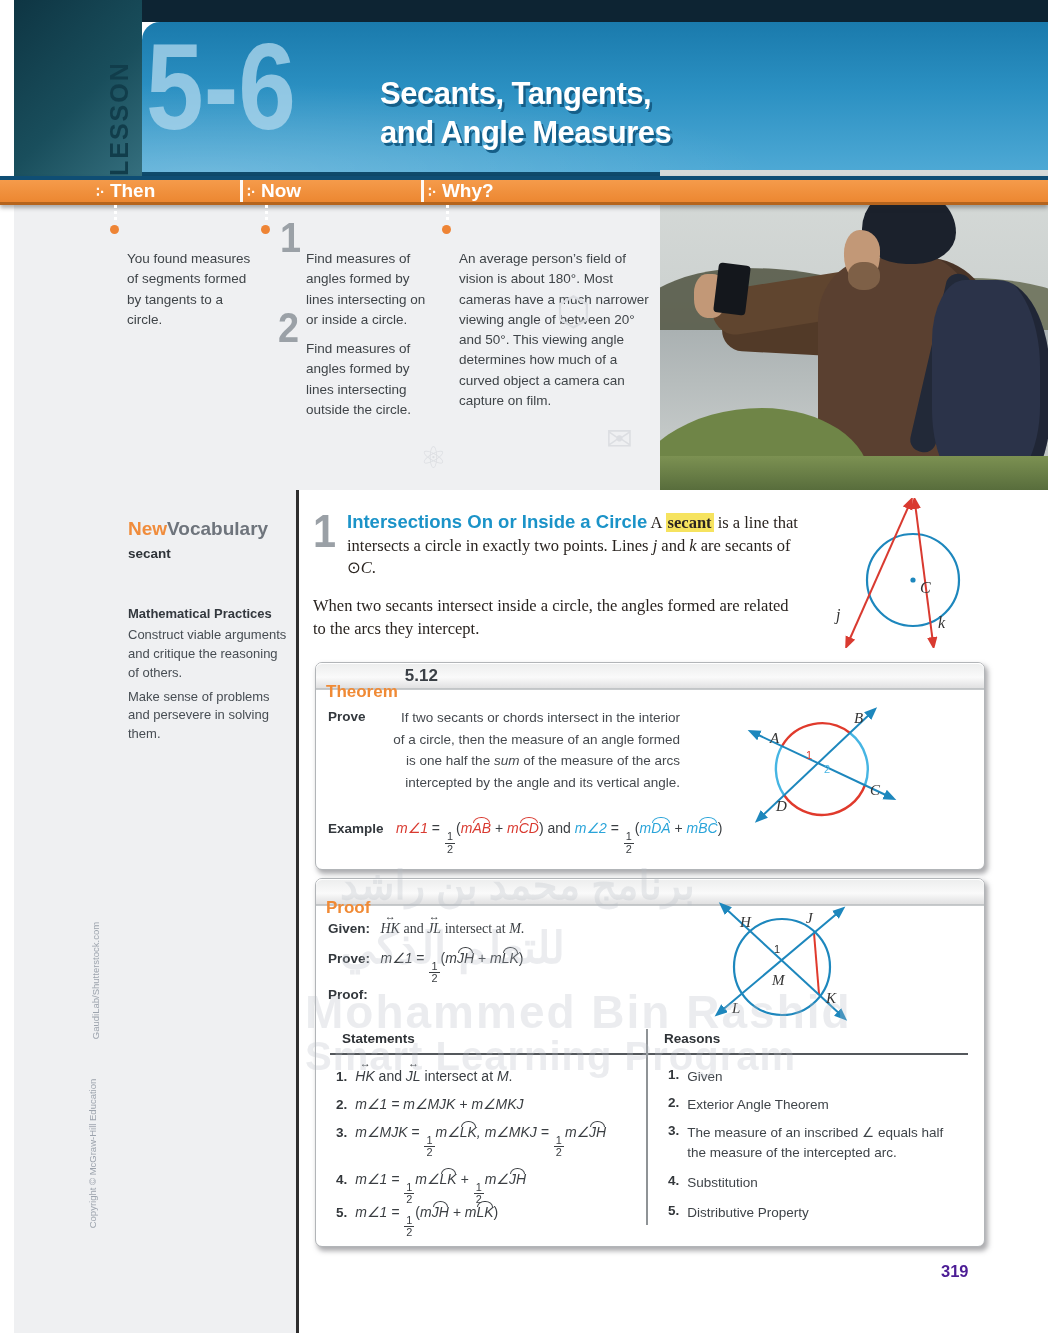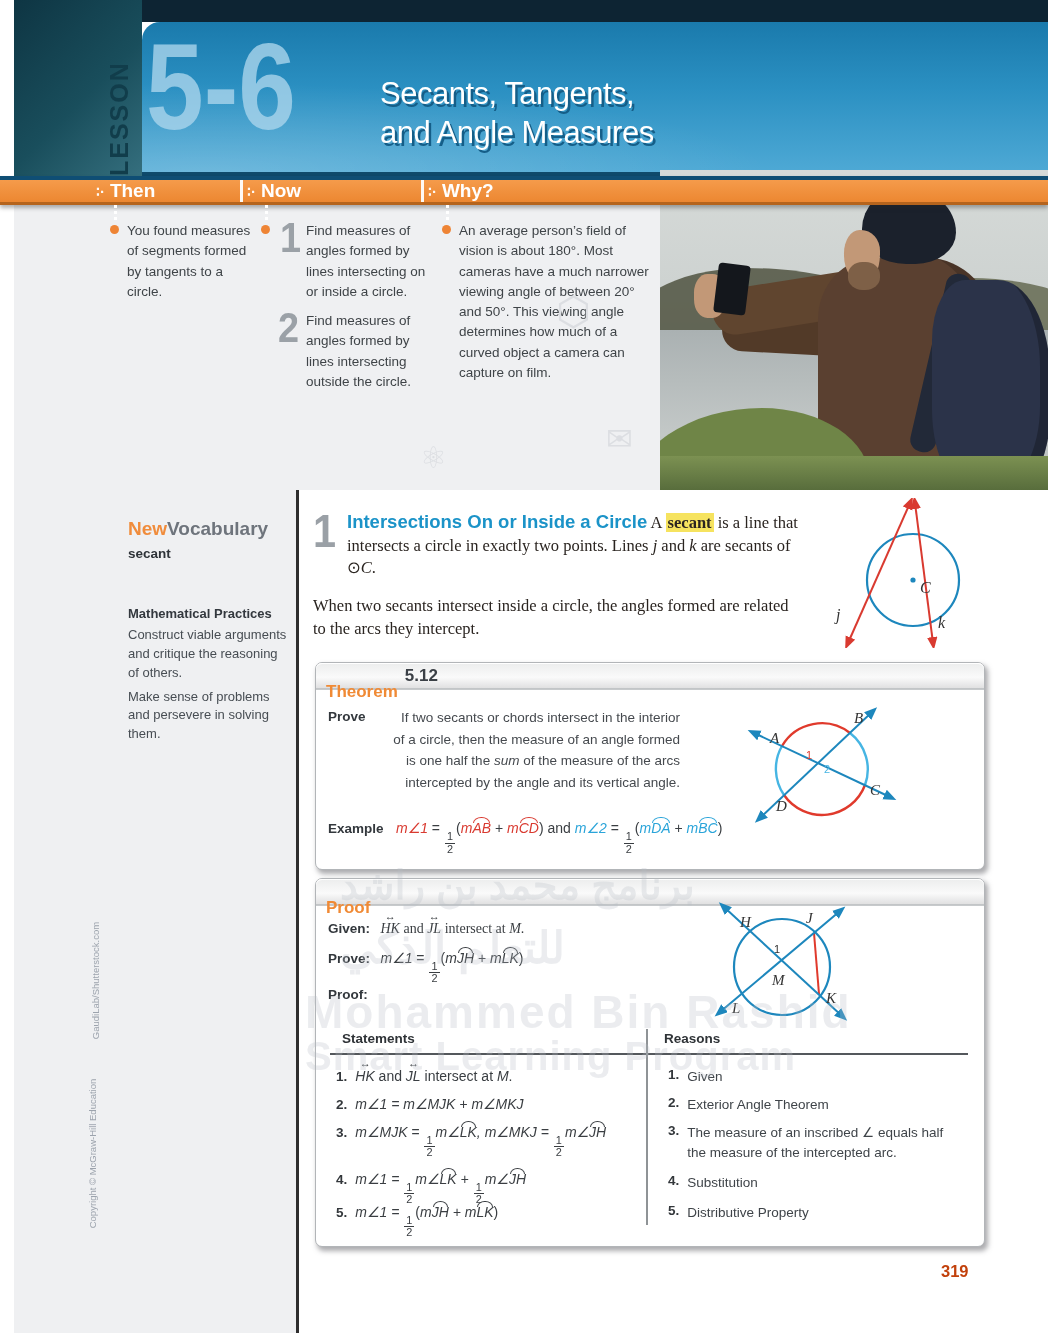--- a/index.html
+++ b/index.html
@@ -13,21 +13,21 @@
       background:linear-gradient(135deg,#0e3543 0%,#194e5c 55%,#356f7e 100%);}
   .blue-panel{left:142px;top:22px;right:0;height:150px;
       background:linear-gradient(180deg,#1a7aac 0%,#2b90c2 45%,#4ea9d5 100%);
       border-top-left-radius:18px;border-bottom:4px solid #0f4a6b;}
   .blue-panel::after{content:"";position:absolute;left:0;bottom:0;width:70%;height:60%;
       background:radial-gradient(ellipse at 10% 100%,rgba(255,255,255,.18),rgba(255,255,255,0) 70%);}
   .lesson-vert{left:105px;top:50px;height:126px;writing-mode:vertical-rl;transform:rotate(180deg);
       font-size:25px;font-weight:bold;letter-spacing:2px;color:#113d4b;z-index:3;}
   .big-number{left:146px;top:26px;font-size:122px;font-weight:bold;color:#aad5ec;opacity:.8;
       line-height:1;z-index:2;transform:scaleX(.85);transform-origin:left top;}
-  .header-title{left:380px;top:74px;z-index:3;color:#ffffff;font-weight:normal;font-size:31px;
+  .header-title{left:380px;top:74px;z-index:3;color:#ffffff;font-weight:bold;font-size:31px;
       line-height:1.26;text-shadow:2.5px 3px 0 #155e88;letter-spacing:-.5px;}
 
   
   .photo{left:660px;top:170px;width:388px;height:320px;overflow:hidden;
       background:linear-gradient(180deg,#d6dad8 0%,#cdd2d0 40%,#c0c6c5 52%);}
   .mtn1{position:absolute;left:-40px;top:98px;width:280px;height:80px;background:#565a48;
       border-radius:45% 55% 0 0/90% 70% 0 0;opacity:.9;}
   .mtn2{position:absolute;left:180px;top:108px;width:260px;height:70px;background:#6c7059;
       border-radius:50% 50% 0 0/85% 75% 0 0;opacity:.9;}
   .house{position:absolute;left:300px;top:132px;width:26px;height:14px;background:#c0a78f;border-radius:2px;}
@@ -68,21 +68,21 @@
   .drop{position:absolute;top:205px;height:15px;width:0;border-left:3px dotted #ffffff;z-index:6;}
   .bullet{position:absolute;width:9px;height:9px;border-radius:50%;background:#ee8435;z-index:6;}
 
   
   .gray-side{left:14px;top:205px;width:284px;height:1128px;background:#eff0f2;}
   .gray-upper{left:298px;top:205px;width:362px;height:285px;background:#eff0f2;}
   .vline{left:296px;top:490px;width:3px;height:843px;background:#2e2e2e;}
   .doodle{position:absolute;color:#dcdee2;z-index:1;}
 
   
-  .col-text{font-size:13.5px;line-height:1.5;color:#3f4448;}
+  .col-text{font-size:13.5px;line-height:1.5;color:#3f4448;margin-top:28px;}
   .now-num{position:absolute;font-size:42px;font-weight:bold;color:#9ba1a7;line-height:.9;
       transform:scaleX(.9);transform-origin:left top;}
 
   
   .vocab-head{font-size:19px;font-weight:bold;}
   .vocab-new{color:#f08c3c;} .vocab-rest{color:#6e747c;}
   .vocab-term{font-size:13.5px;font-weight:600;color:#2e3338;margin-top:6px;}
   .prac-title{font-size:13px;font-weight:bold;color:#33383e;}
   .prac-p{font-size:13px;color:#474d53;line-height:1.45;margin-top:5px;}
   .vert-credit{position:absolute;font-size:9.5px;color:#9ca3ad;text-align:center;
@@ -127,21 +127,21 @@
   .lin::before{content:"\2194";position:absolute;left:50%;transform:translateX(-50%);
       top:-0.95em;font-size:.8em;font-style:normal;}
 
   
   .tbl-head{font-weight:bold;font-size:13.5px;color:#2f3337;}
   .tbl-rule{position:absolute;height:2px;background:#54585c;}
   .tbl-vdiv{position:absolute;width:1.5px;background:#8f9396;}
   .row-num{font-weight:bold;font-size:13.5px;color:#33373b;margin-right:8px;}
   .reason-text{font-size:13.5px;color:#3f4449;line-height:1.45;}
 
-  .page-num{font-weight:bold;font-size:16.5px;color:#c2410c;}
+  .page-num{font-weight:bold;font-size:16.5px;color:#4c1d95;}
 
   
   .wm{position:absolute;z-index:7;pointer-events:none;color:#b7bdc5;opacity:.27;
       font-weight:bold;white-space:nowrap;}
 </style>
 </head>
 <body>
 
 <div class="page">
 

